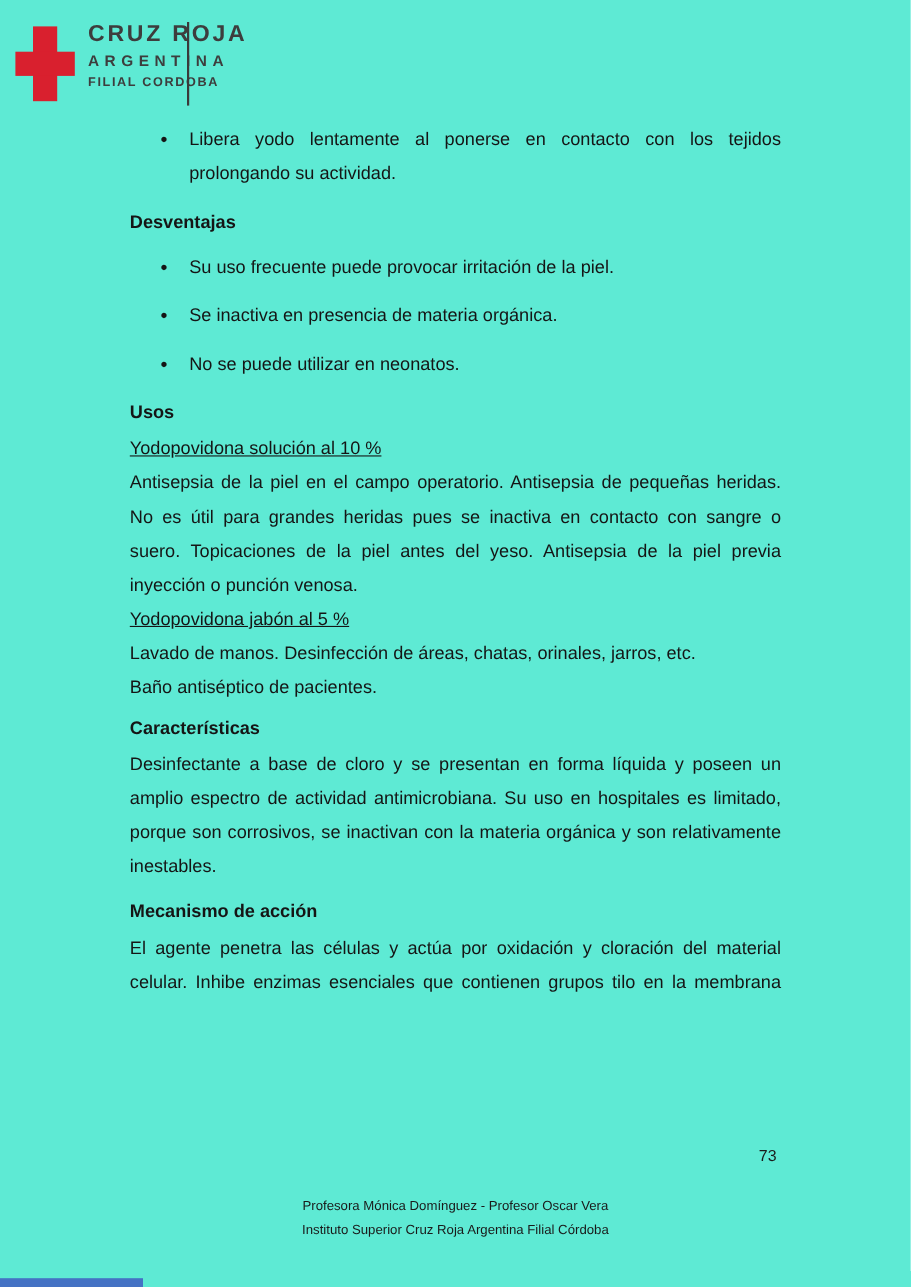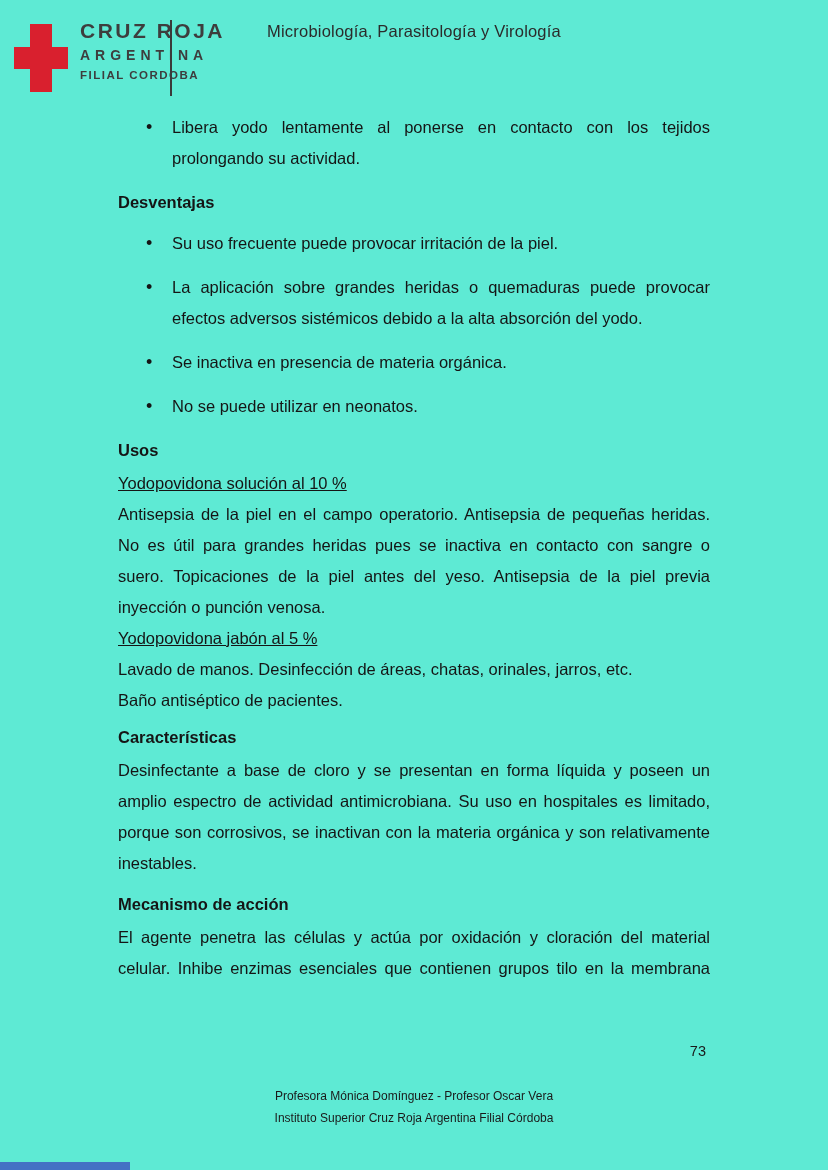--- a/index.html
+++ b/index.html
@@ -107,34 +107,32 @@
         <div class="v"></div>
         <div class="h"></div>
       </div>
       <div class="logo-text">
         <div class="logo-line1">CRUZ ROJA</div>
         <div class="logo-line2">ARGENTINA</div>
         <div class="logo-line3">FILIAL CORDOBA</div>
       </div>
     </div>
     <div class="logo-divider"></div>
-    <div class="doc-title">Microbiología, Parasitología y Virología</div>
   </div>
 
   <div class="content">
 
     <ul class="bullets">
       <li>Libera yodo lentamente al ponerse en contacto con los tejidos prolongando su actividad.</li>
     </ul>
 
     <div class="sec-heading">Desventajas</div>
 
     <ul class="bullets">
       <li>Su uso frecuente puede provocar irritación de la piel.</li>
-      <li>La aplicación sobre grandes heridas o quemaduras puede provocar efectos adversos sistémicos debido a la alta absorción del yodo.</li>
       <li>Se inactiva en presencia de materia orgánica.</li>
       <li>No se puede utilizar en neonatos.</li>
     </ul>
 
     <div class="sec-heading mb-sm">Usos</div>
     <div class="underlined">Yodopovidona solución al 10 %</div>
     <div class="para">Antisepsia de la piel en el campo operatorio. Antisepsia de pequeñas heridas. No es útil para grandes heridas pues se inactiva en contacto con sangre o suero. Topicaciones de la piel antes del yeso. Antisepsia de la piel previa inyección o punción venosa.</div>
     <div class="underlined">Yodopovidona jabón al 5 %</div>
     <div>Lavado de manos. Desinfección de áreas, chatas, orinales, jarros, etc.</div>
     <div>Baño antiséptico de pacientes.</div>

